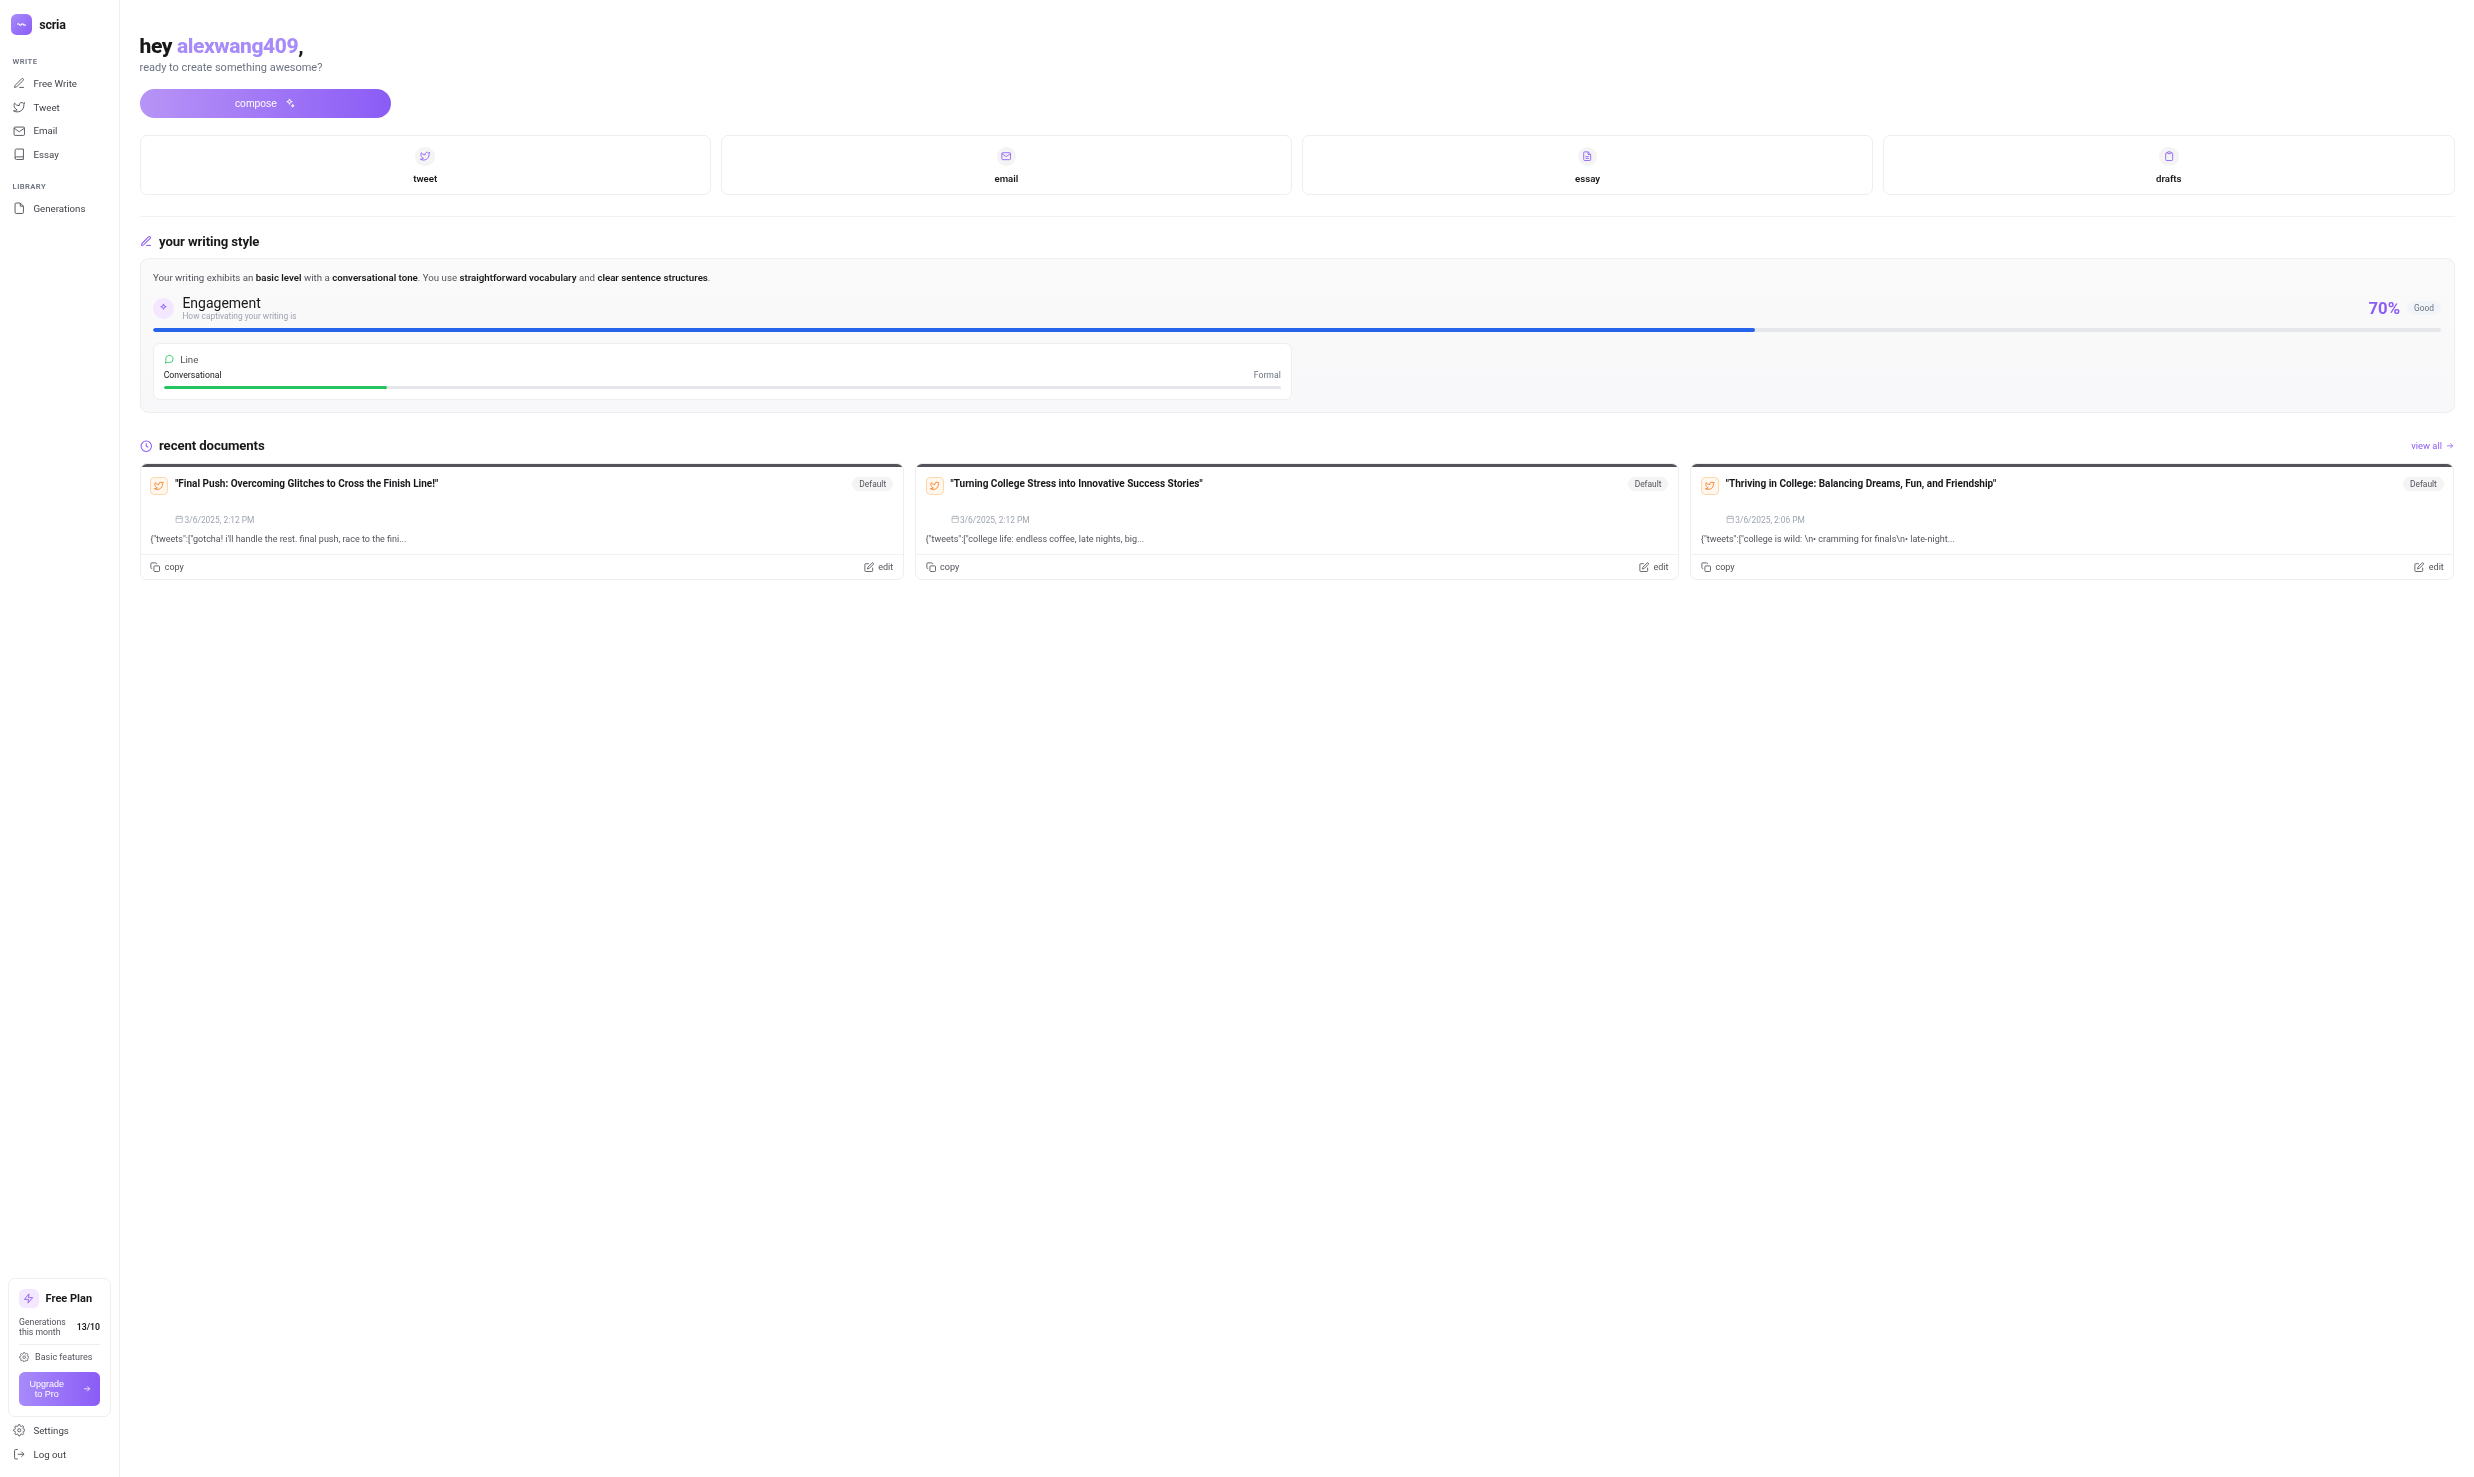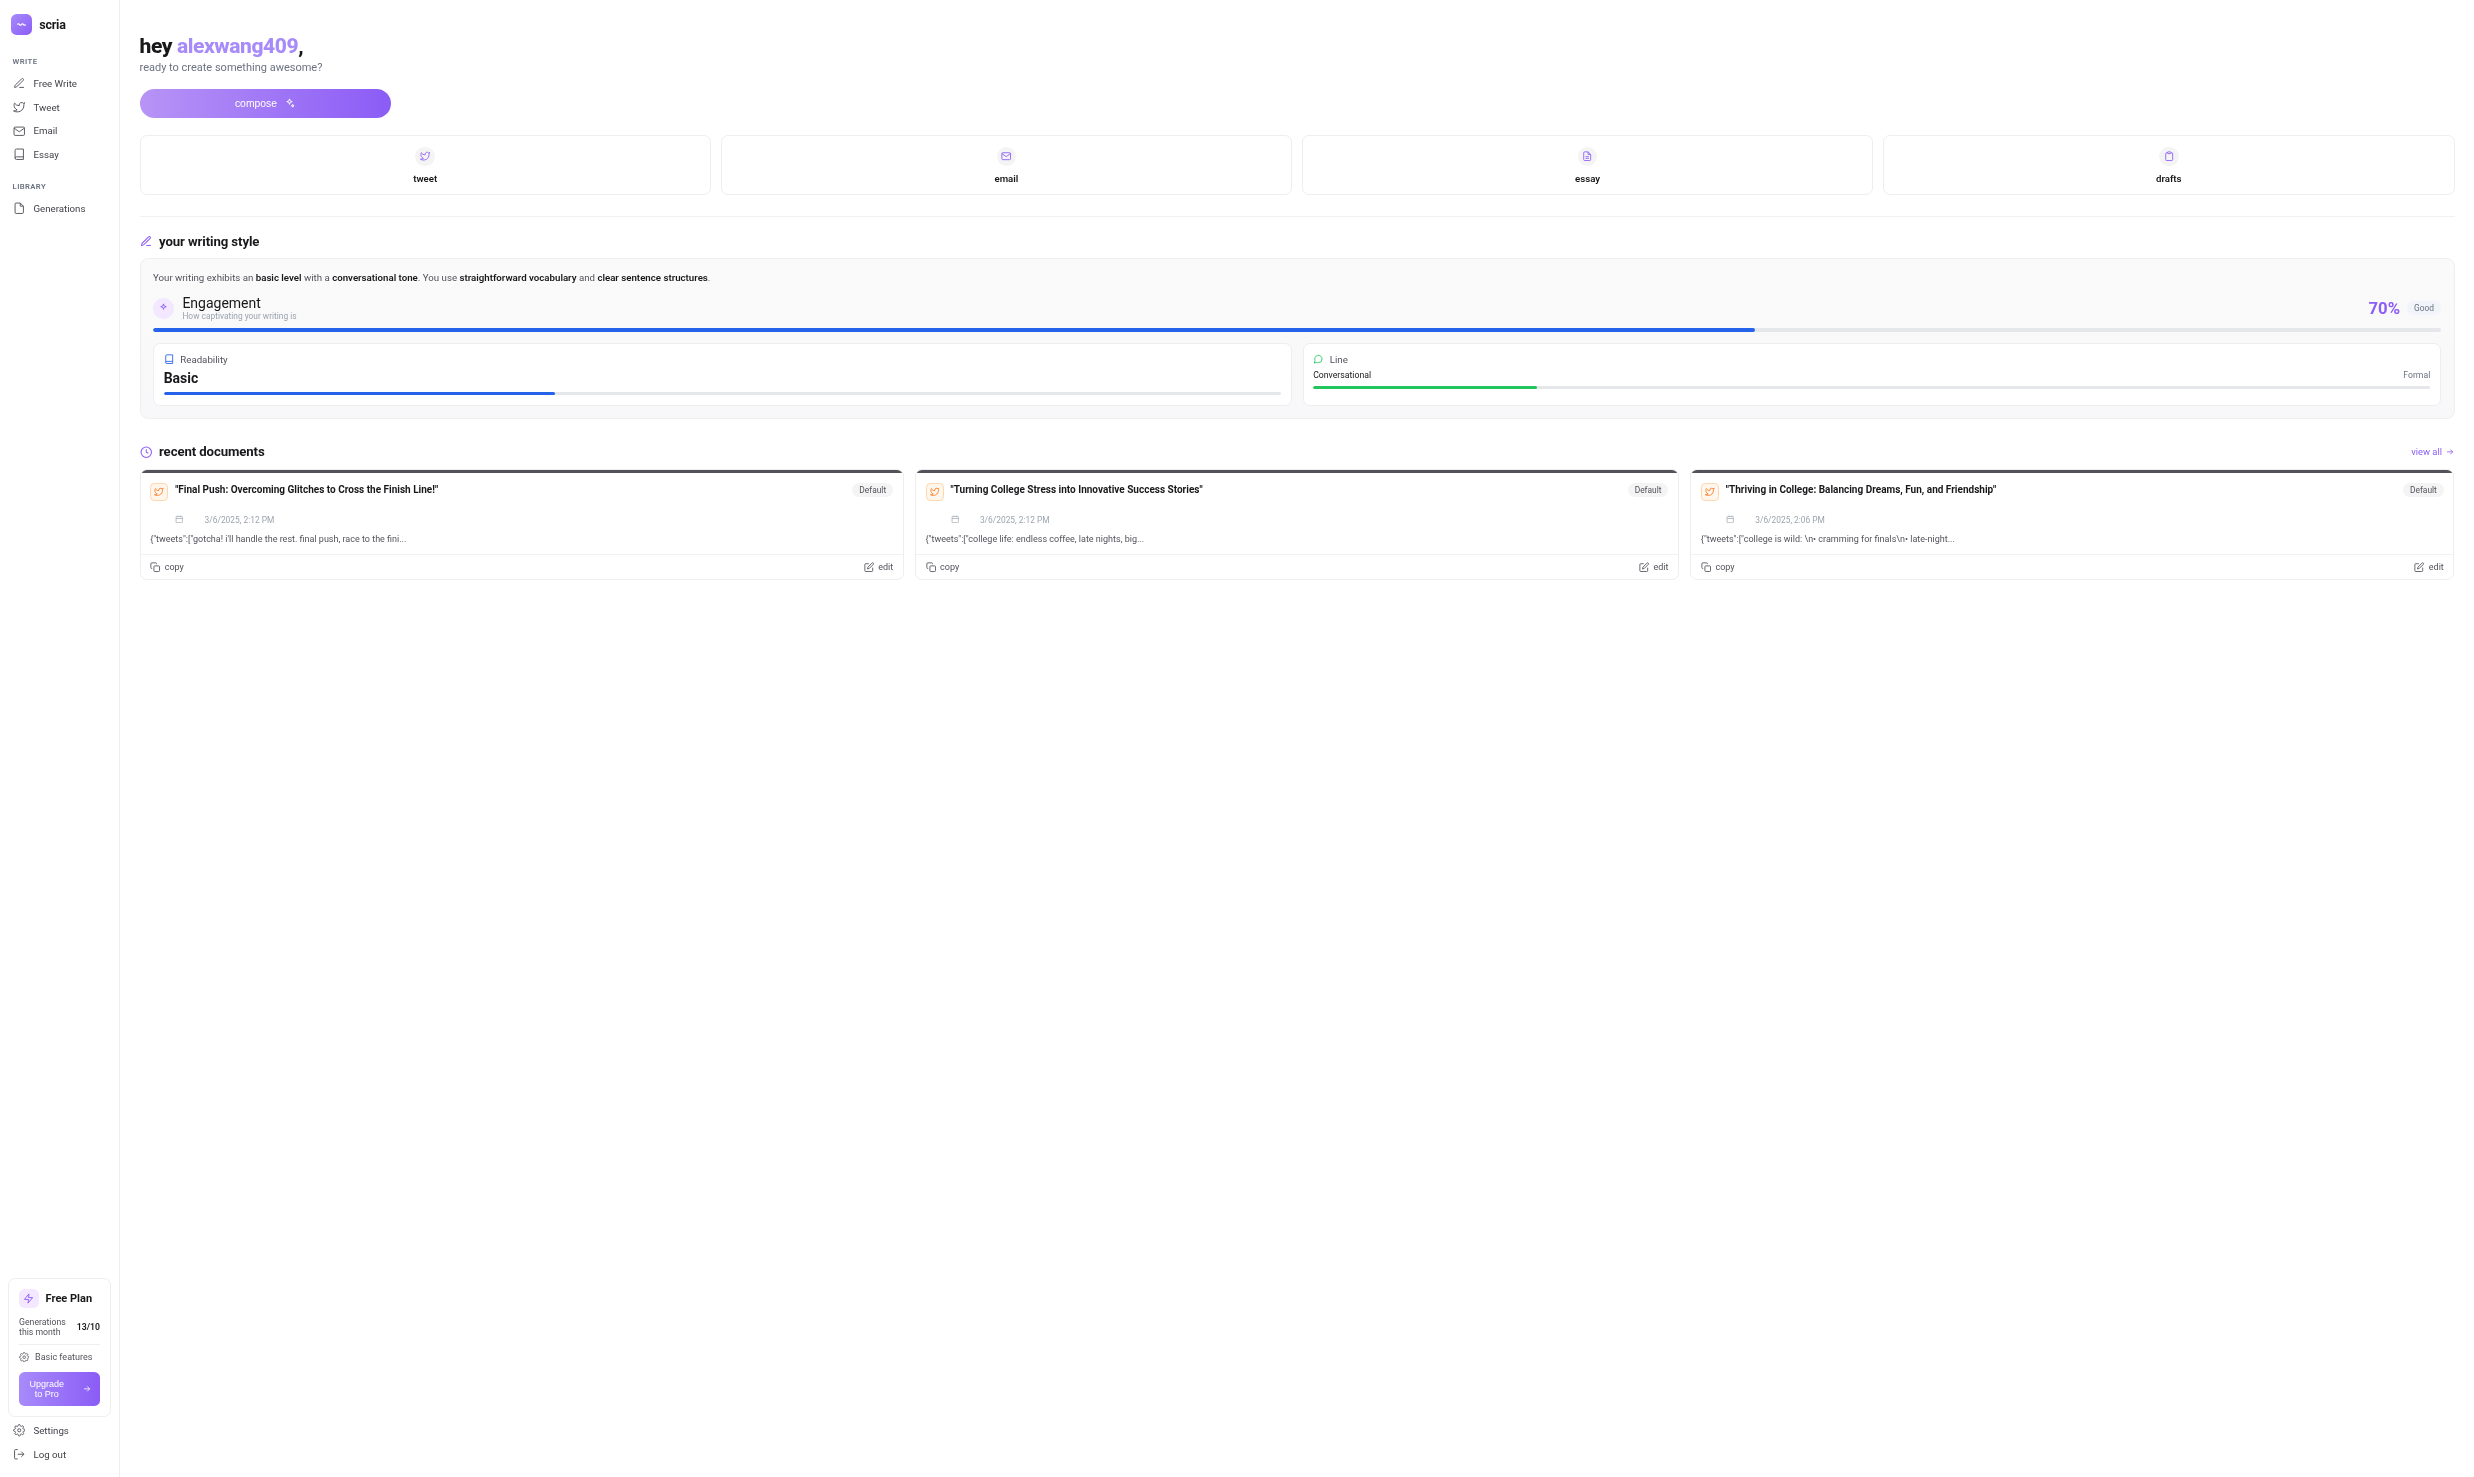--- a/index.html
+++ b/index.html
@@ -73,21 +73,21 @@
 .metric .bar { margin-top: 5.6px; }
 
 .docs { display: grid; grid-template-columns: repeat(3,1fr); gap: 11px; }
 .doc { border: 0.7px solid #eee; border-radius: 7px; overflow: hidden; display: flex; flex-direction: column; }
 .doc .topbar { height: 2.8px; background: #52525b; }
 .doc-body { padding: 9.7px; flex: 1; }
 .doc-head { display: flex; align-items: flex-start; gap: 7px; }
 .doc-type { width: 18px; height: 18px; border-radius: 4.2px; background: #fff7ed; border: 0.7px solid #fed7aa; display: flex; align-items: center; justify-content: center; color: #f97316; flex-shrink: 0; }
 .doc-title { font-size: 10px; font-weight: 700; line-height: 1.35; flex: 1; }
 .doc-badge { background: #f4f4f5; color: #52525b; font-size: 8.4px; padding: 2.1px 7px; border-radius: 696px; flex-shrink: 0; }
-.doc-meta { display: flex; gap: 21px; font-size: 8.4px; color: #9ca3af; margin-top: 14px; margin-left: 25px; }
+.doc-meta { display: flex; gap: 1px; font-size: 8.4px; color: #9ca3af; margin-top: 20px; margin-left: 25px; }
 .doc-preview { font-size: 9px; color: #52525b; margin-top: 9.7px; white-space: nowrap; overflow: hidden; text-overflow: ellipsis; }
 .doc-actions { border-top: 0.7px solid #f1f1f1; display: flex; justify-content: space-between; padding: 7px 9.7px; }
 .doc-act { display: flex; align-items: center; gap: 4.2px; font-size: 9px; color: #52525b; cursor: pointer; }
 .doc-act .icon { width: 10.4px; height: 10.4px; display: flex; align-items: center; justify-content: center; }
 
 svg { display: block; }
 </style>
 </head>
 <body>
 
@@ -296,37 +296,20 @@
       <div class="engage-score">
         <span class="engage-pct">70%</span>
         <span class="engage-badge">Good</span>
       </div>
     </div>
     <div class="bar">
         <div class="fill" style="width:70%;background:#2563eb"></div>
       </div>
 
     <div class="metrics">
-      <div class="metric">
-        <div class="head">
-          <span class="icon" style="color:#2563eb">
-              <svg width="10.4" height="10.4" viewBox="0 0 24 24" fill="none" stroke="currentColor" stroke-width="2">
-                <path d="M4 19.5A2.5 2.5 0 016.5 17H20"></path>
-                <path d="M6.5 2H20v20H6.5A2.5 2.5 0 014 19.5v-15A2.5 2.5 0 016.5 2z"></path>
-              </svg>
-            </span>
-          <span>Readability</span>
-        </div>
-        <div class="value-row">
-          <span class="big">Basic</span>
-        </div>
-        <div class="bar">
-            <div class="fill" style="width:35%;background:#2563eb"></div>
-          </div>
-      </div>
       <div class="metric">
         <div class="head">
           <span class="icon" style="color:#22c55e">
               <svg width="10.4" height="10.4" viewBox="0 0 24 24" fill="none" stroke="currentColor" stroke-width="2">
                 <path d="M21 11.5a8.38 8.38 0 01-8.5 8.5 8.5 8.5 0 01-3.5-.75L3 21l1.75-6A8.5 8.5 0 1121 11.5z"></path>
               </svg>
             </span>
           <span>Line</span>
         </div>
         <div class="value-row">

